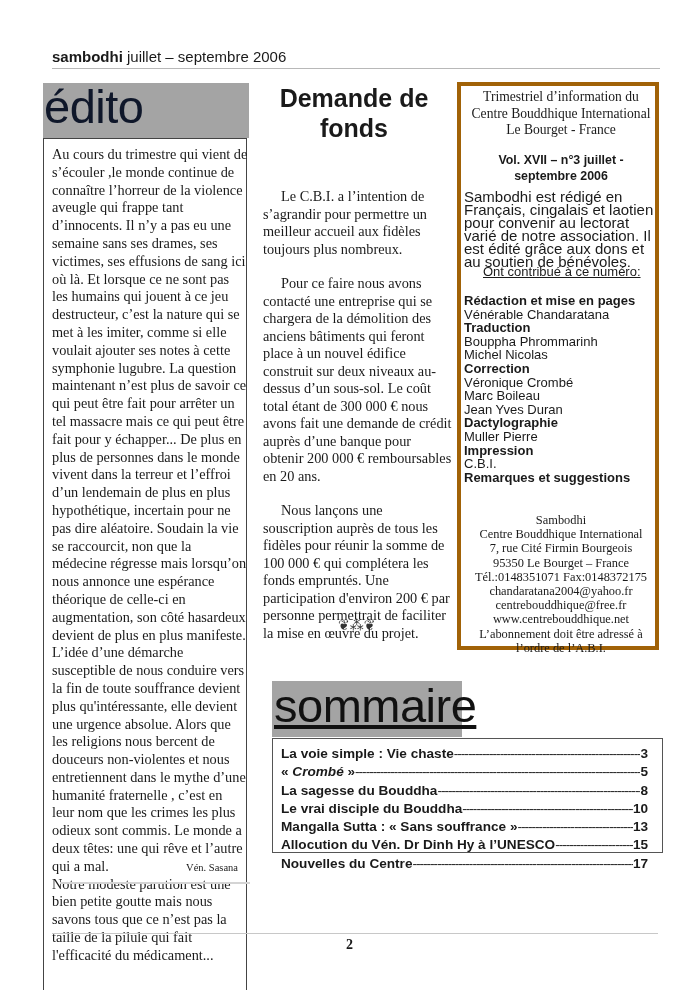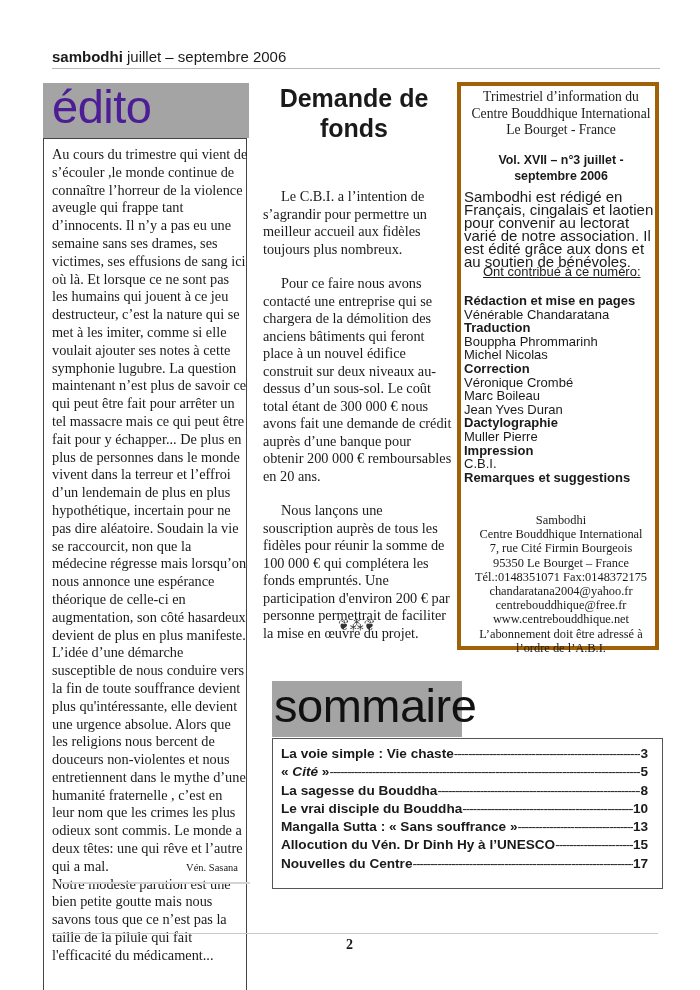--- a/index.html
+++ b/index.html
@@ -6,21 +6,21 @@
   body { width: 700px; height: 990px; position: relative; overflow: hidden; color: #1a1a1a; }
   .sans { font-family: "Liberation Sans", sans-serif; }
   .serif { font-family: "Liberation Serif", serif; }
 
   #running-header { position: absolute; left: 52px; top: 48px; width: 610px; font-size: 15px; }
   #running-header .brand { font-weight: bold; }
   #header-rule { position: absolute; left: 52px; top: 68px; width: 608px; height: 1px; background: #b8b8b8; }
 
   
   #edito-banner { position: absolute; left: 43px; top: 83px; width: 206px; height: 55px; background: #a4a4a4; }
-  #edito-title { position: absolute; left: 1px; top: -4px; font-size: 47px; color: #4c1d95; letter-spacing: -0.5px; padding-left: 8px; }
+  #edito-title { position: absolute; left: 1px; top: -4px; font-size: 47px; color: #0f172a; letter-spacing: -0.5px; }
   #edito-box { position: absolute; left: 43px; top: 138px; width: 204px; height: 876px; border: 1px solid #444; box-sizing: border-box; }
   #edito-text { position: absolute; left: 8px; top: 7px; width: 196px; font-size: 14.3px; line-height: 17.8px; }
   #edito-sign { position: absolute; right: 8px; top: 723px; font-size: 10.5px; }
   #edito-shadow { position: absolute; left: 60px; top: 882px; width: 190px; height: 2px; background: #d4d4d4; }
 
   
   #fonds-title { position: absolute; left: 262px; top: 83px; width: 184px; text-align: center; font-weight: bold; font-size: 25px; line-height: 30px; }
   #fonds-body { position: absolute; left: 263px; top: 171px; width: 190px; font-size: 14.3px; line-height: 17.5px; }
   #fonds-body p { margin: 17px 0 17px 0; text-indent: 18px; }
   #fleuron { position: absolute; left: 338px; top: 617px; font-size: 14px; color: #333; }
@@ -30,22 +30,22 @@
   #info-intro { position: absolute; left: 0; top: 3px; width: 200px; text-align: center; font-size: 13.6px; line-height: 16.5px; }
   #info-vol { position: absolute; left: 0; top: 67px; width: 200px; text-align: center; font-weight: bold; font-size: 12.4px; line-height: 15.5px; }
   #info-desc { position: absolute; left: 3px; top: 104px; width: 198px; font-size: 15px; line-height: 13px; }
   #info-contrib-title { position: absolute; left: 3px; top: 178px; font-size: 13px; text-decoration: underline; margin-left: 19px; }
   #info-credits { position: absolute; left: 3px; top: 208px; width: 196px; font-size: 13px; line-height: 13.6px; }
   #info-credits .role { font-weight: bold; }
   #info-address { position: absolute; left: 0; top: 427px; width: 200px; text-align: center; font-size: 12.4px; line-height: 14.2px; }
 
   
   #sommaire-banner { position: absolute; left: 272px; top: 681px; width: 190px; height: 56px; background: #a4a4a4; }
-  #sommaire-title { position: absolute; left: 2px; top: -3px; font-size: 47px; color: #111; letter-spacing: -0.5px; }
-  #sommaire-box { position: absolute; left: 272px; top: 738px; width: 391px; height: 151px; border: 1px solid #555; box-sizing: border-box; }
+  #sommaire-title { position: absolute; left: 2px; top: -3px; font-size: 47px; color: #111; letter-spacing: -0.5px; text-decoration: underline; }
+  #sommaire-box { position: absolute; left: 272px; top: 738px; width: 391px; height: 115px; border: 1px solid #555; box-sizing: border-box; }
   #toc { position: absolute; left: 8px; top: 6px; width: 367px; font-weight: bold; font-size: 13.6px; line-height: 18.3px; }
   .toc-row { display: flex; white-space: nowrap; overflow: hidden; }
   .toc-title { flex: 0 0 auto; }
   .toc-title i { font-style: italic; }
   .toc-dots { flex: 1 1 auto; overflow: hidden; letter-spacing: -1px; font-weight: normal; }
   .toc-dots::before { content: "------------------------------------------------------------------------------------------"; }
   .toc-page { flex: 0 0 auto; }
 
   #footer-rule { position: absolute; left: 52px; top: 933px; width: 606px; height: 1px; background: #c8c8c8; }
   #page-number { position: absolute; left: 346px; top: 937px; font-weight: bold; font-size: 14px; }
@@ -124,21 +124,21 @@
   <div id="sommaire-title" class="sans">sommaire</div>
 </div>
 <div id="sommaire-box">
   <div id="toc" class="sans">
       <div class="toc-row">
         <span class="toc-title"><span></span><span>La voie simple : Vie chaste</span><i></i><span></span></span>
         <span class="toc-dots"></span>
         <span class="toc-page">3</span>
       </div>
       <div class="toc-row">
-        <span class="toc-title"><span>« </span><span></span><i>Cité</i><span> » </span></span>
+        <span class="toc-title"><span>« </span><span></span><i>Crombé</i><span> » </span></span>
         <span class="toc-dots"></span>
         <span class="toc-page">5</span>
       </div>
       <div class="toc-row">
         <span class="toc-title"><span></span><span>La sagesse du Bouddha </span><i></i><span></span></span>
         <span class="toc-dots"></span>
         <span class="toc-page">8</span>
       </div>
       <div class="toc-row">
         <span class="toc-title"><span></span><span>Le vrai disciple du Bouddha </span><i></i><span></span></span>

